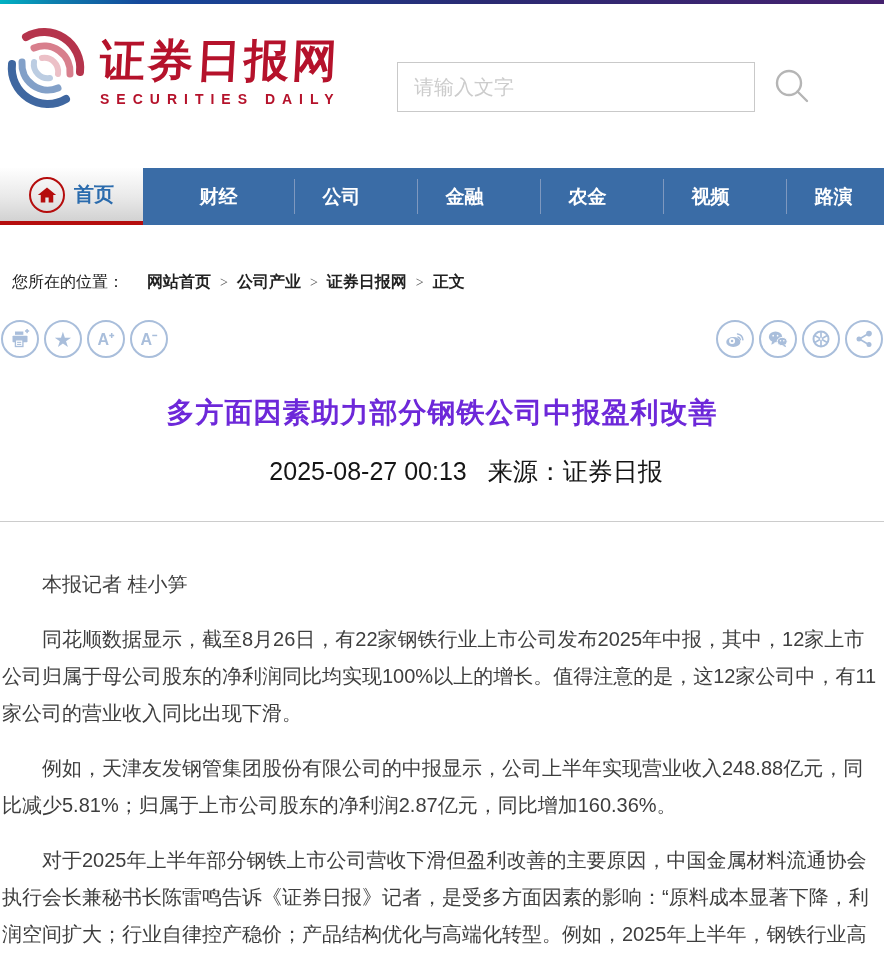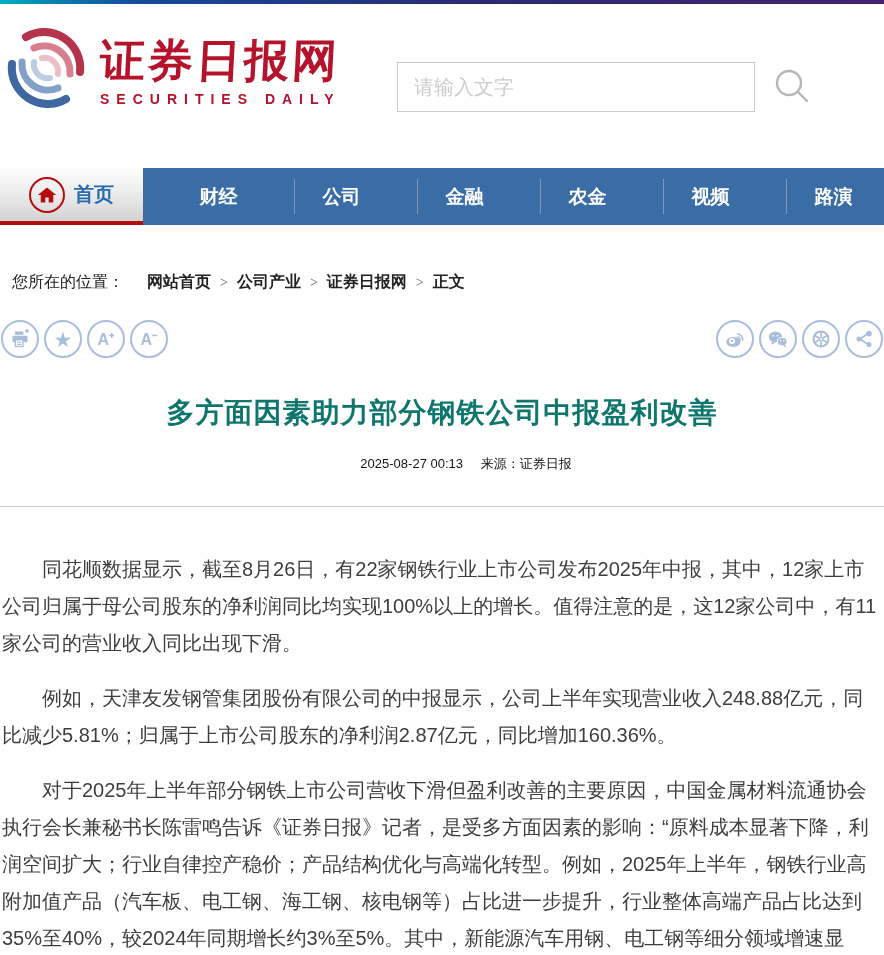--- a/index.html
+++ b/index.html
@@ -39,23 +39,23 @@
   .crumb-sep{color:#555;font-size:14px;}
   
   .toolbar{display:flex;justify-content:space-between;margin-top:27px;padding:0 1px;}
   .icon-group{display:flex;gap:5px;}
   .icon-circle{width:34px;height:34px;border:2px solid #a9bedb;border-radius:50%;
                display:flex;align-items:center;justify-content:center;color:#a9bedb;cursor:pointer;
                background:#fff;}
   .glyph-star{font-size:21px;line-height:1;}
   .glyph-font{font-size:16px;font-weight:bold;letter-spacing:0;}
   
-  .article-title{text-align:center;font-size:28px;font-weight:bold;color:#0f766e;margin-top:36px;
+  .article-title{text-align:center;font-size:28px;font-weight:bold;color:#6d28d9;margin-top:36px;
                  letter-spacing:1px;}
-  .article-meta{text-align:center;font-size:13px;color:#151515;margin-top:23px;padding-left:48px;}
+  .article-meta{text-align:center;font-size:25px;color:#151515;margin-top:23px;padding-left:48px;}
   .article-meta .src{margin-left:14px;}
   .divider{border:none;border-top:1px solid #ccc;margin:33px 0 0 0;}
   .article-body{padding:44px 2px 0 2px;font-size:20px;line-height:37px;color:#3e3e3e;}
   .article-body p{margin:0 0 18px 0;text-indent:2em;}
   svg{display:block;}
 </style>
 </head>
 <body>
 
 <div class="page">
@@ -206,18 +206,19 @@
   <h1 class="article-title">多方面因素助力部分钢铁公司中报盈利改善</h1>
 
   <div class="article-meta">
     <span>2025-08-27 00:13</span>
     <span class="src">来源：证券日报</span>
   </div>
 
   <hr class="divider">
 
   <div class="article-body">
+    <p>本报记者 桂小笋</p>
     <p>同花顺数据显示，截至8月26日，有22家钢铁行业上市公司发布2025年中报，其中，12家上市公司归属于母公司股东的净利润同比均实现100%以上的增长。值得注意的是，这12家公司中，有11家公司的营业收入同比出现下滑。</p>
     <p>例如，天津友发钢管集团股份有限公司的中报显示，公司上半年实现营业收入248.88亿元，同比减少5.81%；归属于上市公司股东的净利润2.87亿元，同比增加160.36%。</p>
     <p>对于2025年上半年部分钢铁上市公司营收下滑但盈利改善的主要原因，中国金属材料流通协会执行会长兼秘书长陈雷鸣告诉《证券日报》记者，是受多方面因素的影响：“原料成本显著下降，利润空间扩大；行业自律控产稳价；产品结构优化与高端化转型。例如，2025年上半年，钢铁行业高附加值产品（汽车板、电工钢、海工钢、核电钢等）占比进一步提升，行业整体高端产品占比达到35%至40%，较2024年同期增长约3%至5%。其中，新能源汽车用钢、电工钢等细分领域增速显著。新能源汽车用钢市场规模同</p>
   </div>
 
 </div>
 
 </body></html>

